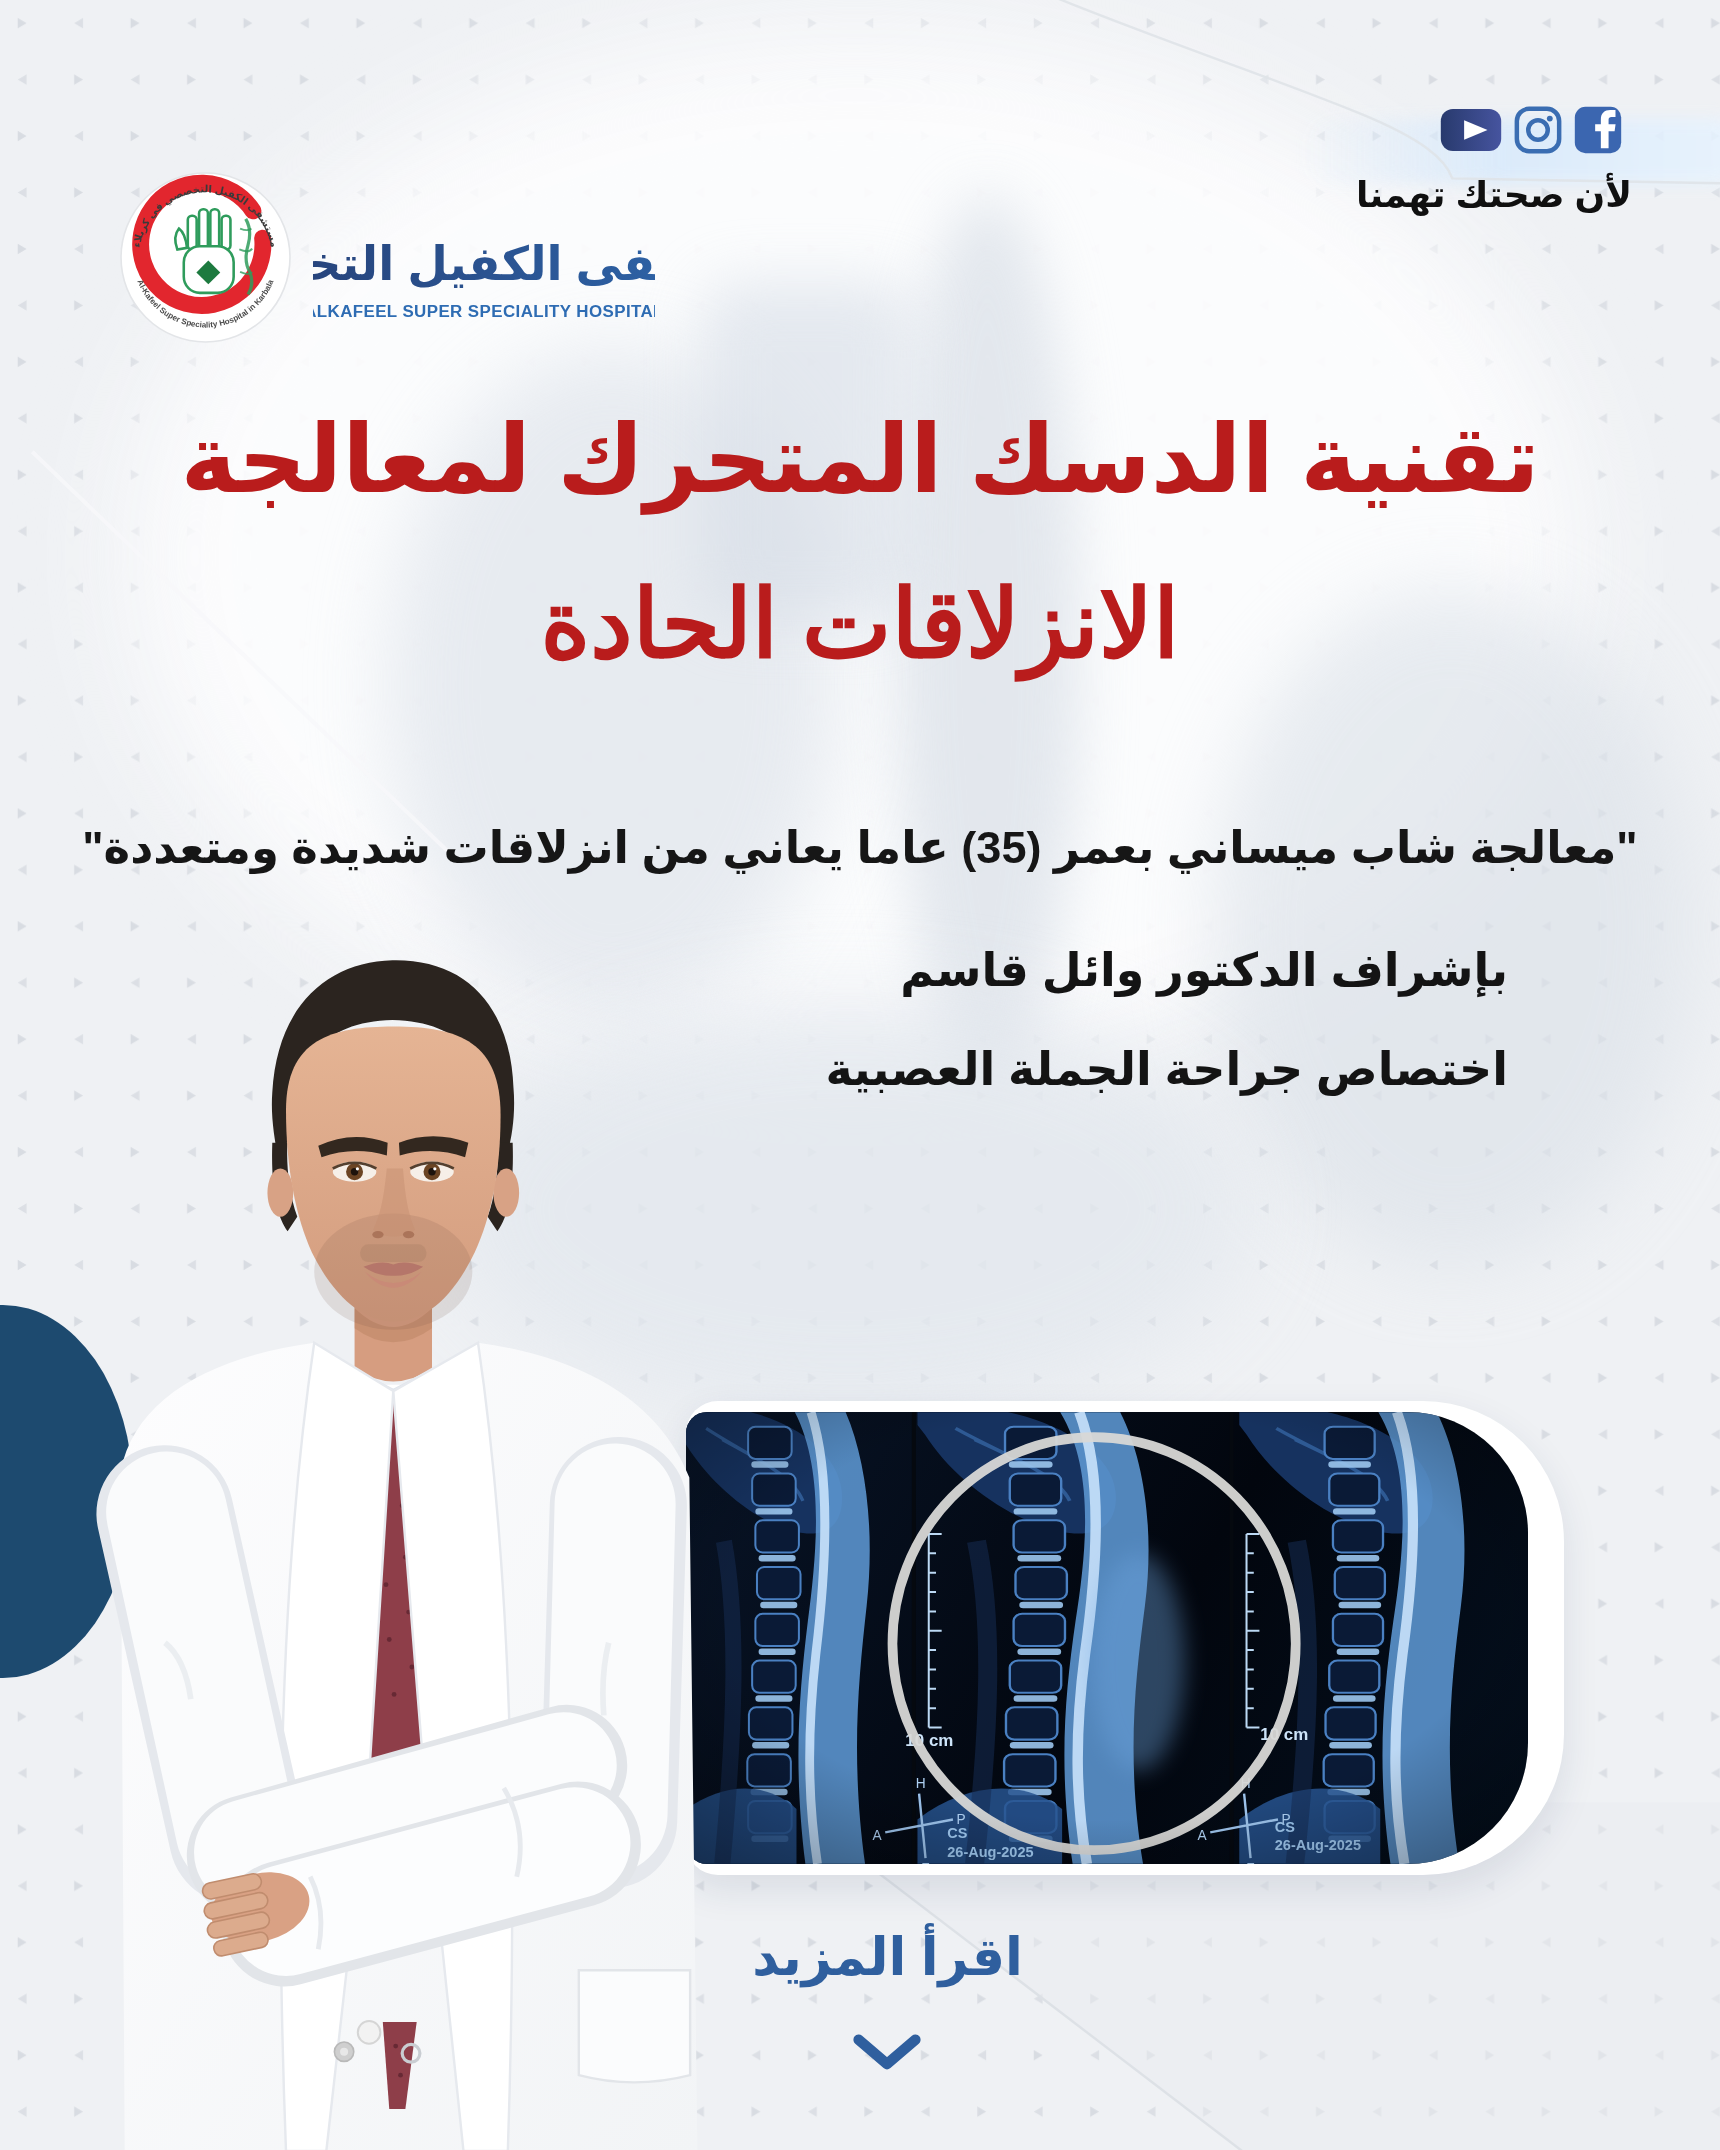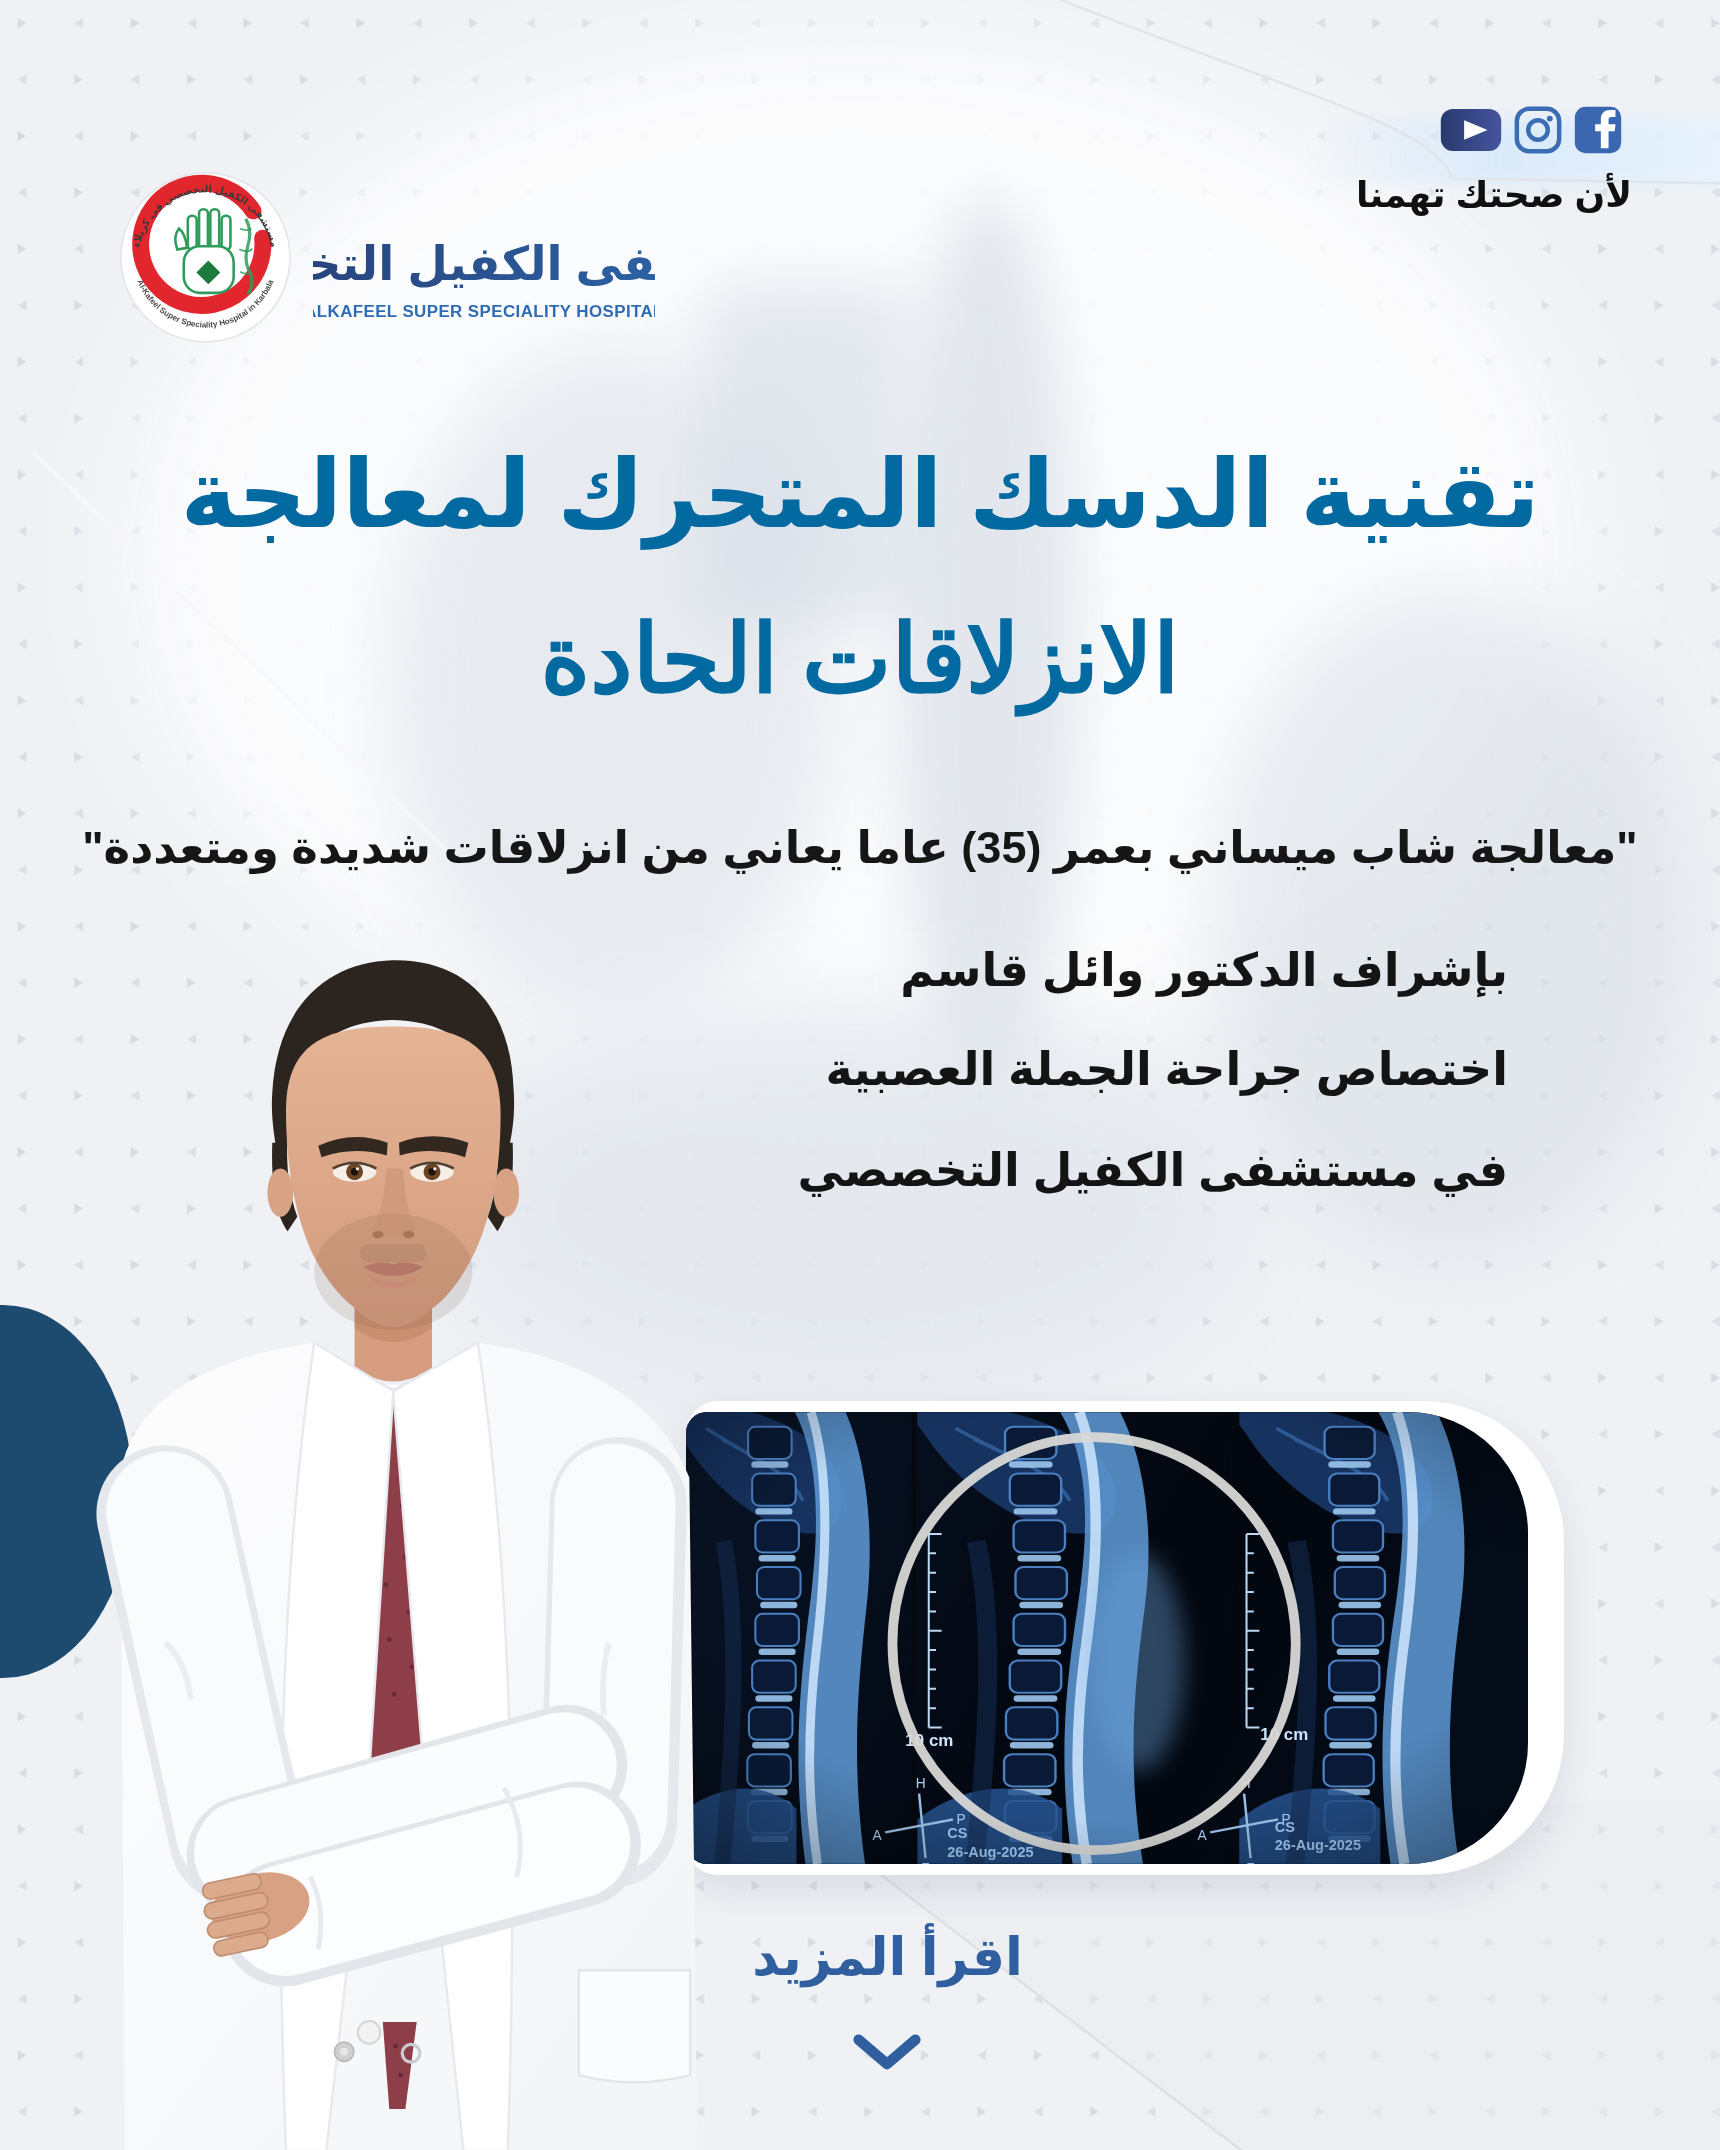--- a/index.html
+++ b/index.html
@@ -1,22 +1,22 @@
 <!DOCTYPE html>
 <html lang="ar" style="font-size:13px"><head>
 <meta charset="utf-8">
 <style>
   html,body{margin:0;padding:0;background:#e8eaee;}
   .page{position:relative;width:1720px;height:2151px;overflow:hidden;
         background:#eff1f4;font-family:"Liberation Sans","DejaVu Sans",sans-serif;}
   .abs{position:absolute;}
   .soft{position:absolute;border-radius:50%;pointer-events:none;}
   .ar{direction:rtl;unicode-bidi:isolate;}
-  .title-line{left:0;width:1720px;text-align:center;font-weight:bold;color:#0369a1;
-              font-size:95px;letter-spacing:0;line-height:1.25;margin-top:35px;}
+  .title-line{left:0;width:1720px;text-align:center;font-weight:bold;color:#b91c1c;
+              font-size:95px;letter-spacing:0;line-height:1.25;}
   .subtitle{left:0;width:1720px;text-align:center;font-weight:bold;color:#161616;font-size:45px;}
   .info-line{right:212px;text-align:right;font-weight:bold;color:#141414;font-size:46px;white-space:nowrap;}
   .tagline{position:absolute;top:174px;right:88px;width:419px;text-align:right;
            font-weight:bold;color:#101010;font-size:36px;}
   .readmore{position:absolute;top:1927px;left:710px;width:355px;text-align:center;
             font-weight:bold;color:#2f5f9e;font-size:52px;}
   .mri-wrap{position:absolute;left:686px;top:1401px;width:878px;height:474px;background:#ffffff;
             border-radius:32px 141px 141px 32px;box-shadow:0 14.5px 36px rgba(30,50,90,.10);}
   .mri-black{position:absolute;left:0;top:10.5px;width:842px;height:452px;overflow:hidden;
              border-radius:21px 121px 121px 21px;background:linear-gradient(120deg,#081427,#02060e 55%,#04101f);}
@@ -119,21 +119,20 @@
     </svg>
   </div>
   <div class="tagline ar">لأن صحتك تهمنا</div>
 
   <div class="abs title-line ar" style="top:400px;">تقنية الدسك المتحرك لمعالجة</div>
   <div class="abs title-line ar" style="top:566px;font-family:Liberation Serif, serif;">الانزلاقات الحادة</div>
   <div class="abs subtitle ar" style="top:821px;">"معالجة شاب ميساني بعمر (35) عاما يعاني من انزلاقات شديدة ومتعددة"</div>
 
   <div class="abs info-line ar" style="top:1042px;">اختصاص جراحة الجملة العصبية</div>
   <div class="abs info-line ar" style="top:943px;">بإشراف الدكتور وائل قاسم</div>
-  <div class="abs info-line ar" style="top:1143px;">في مستشفى الكفيل التخصصي</div>
 
   <div class="navy-blob"></div>
 
   <div class="mri-wrap">
     <div class="mri-black">
       <svg width="842" height="452" viewBox="0 0 1044 560">
         <defs>
           <filter id="soft1" x="-40%" y="-40%" width="180%" height="180%">
               <feGaussianBlur stdDeviation="14"></feGaussianBlur>
             </filter>

